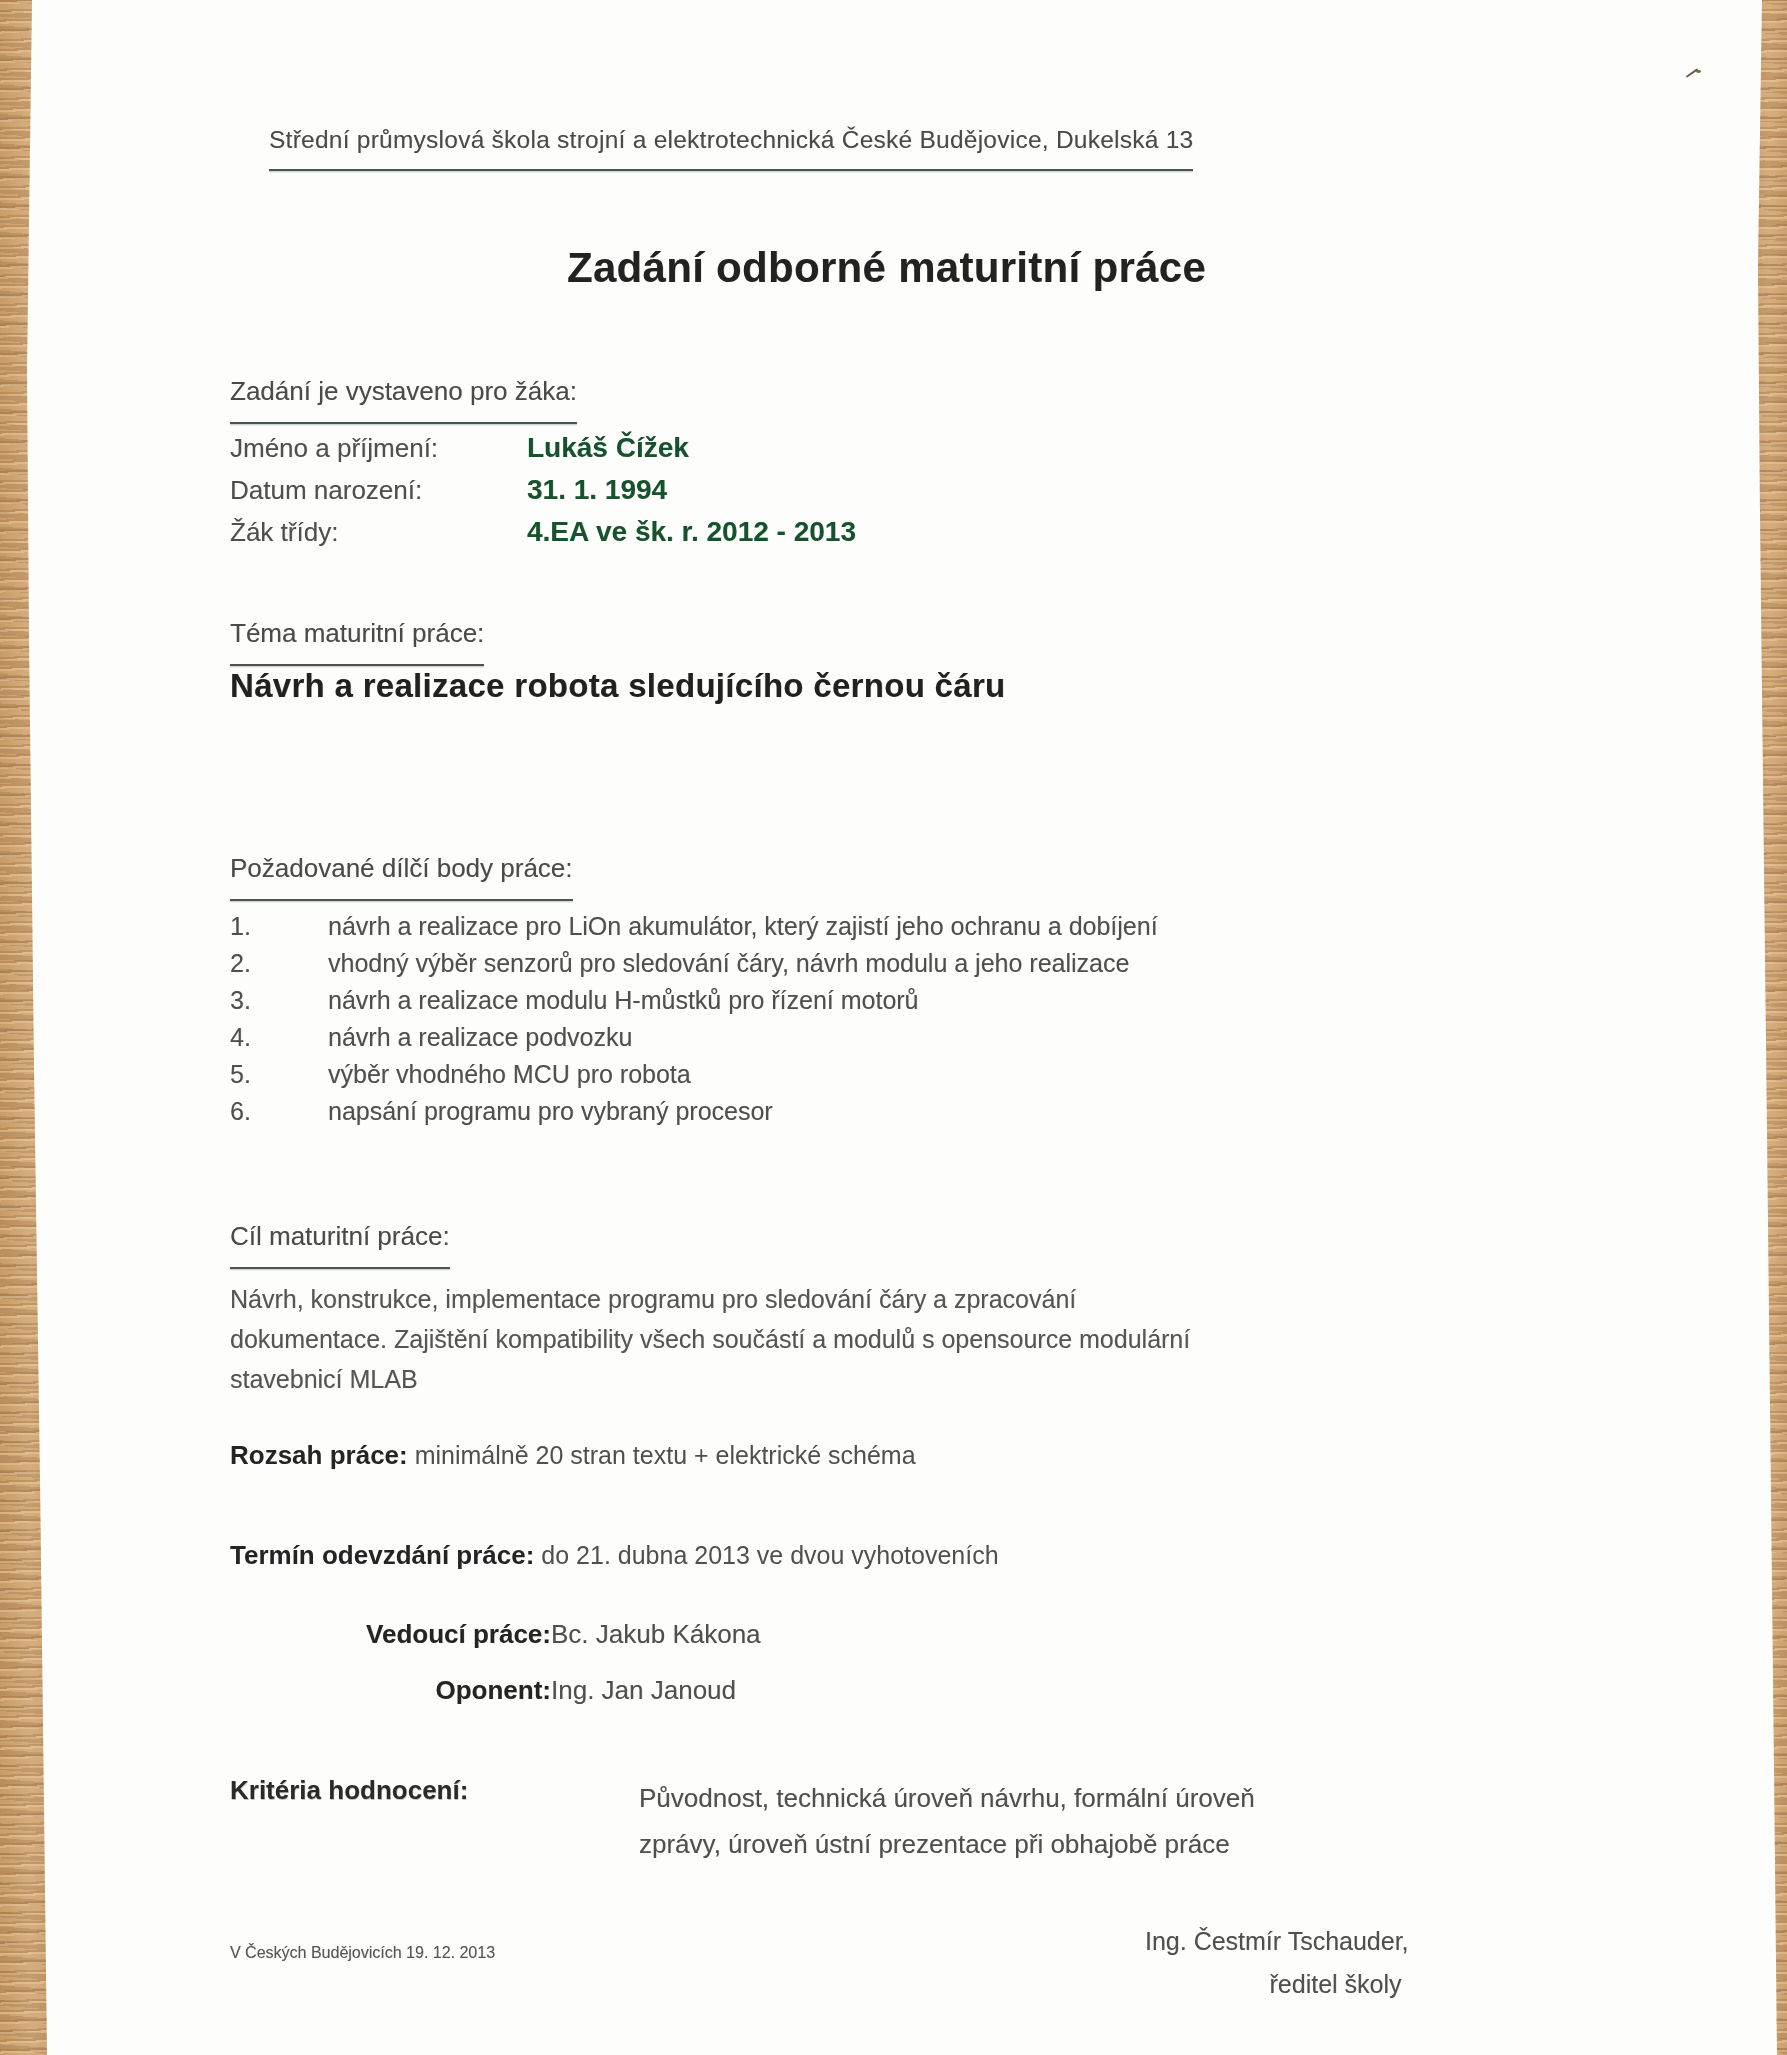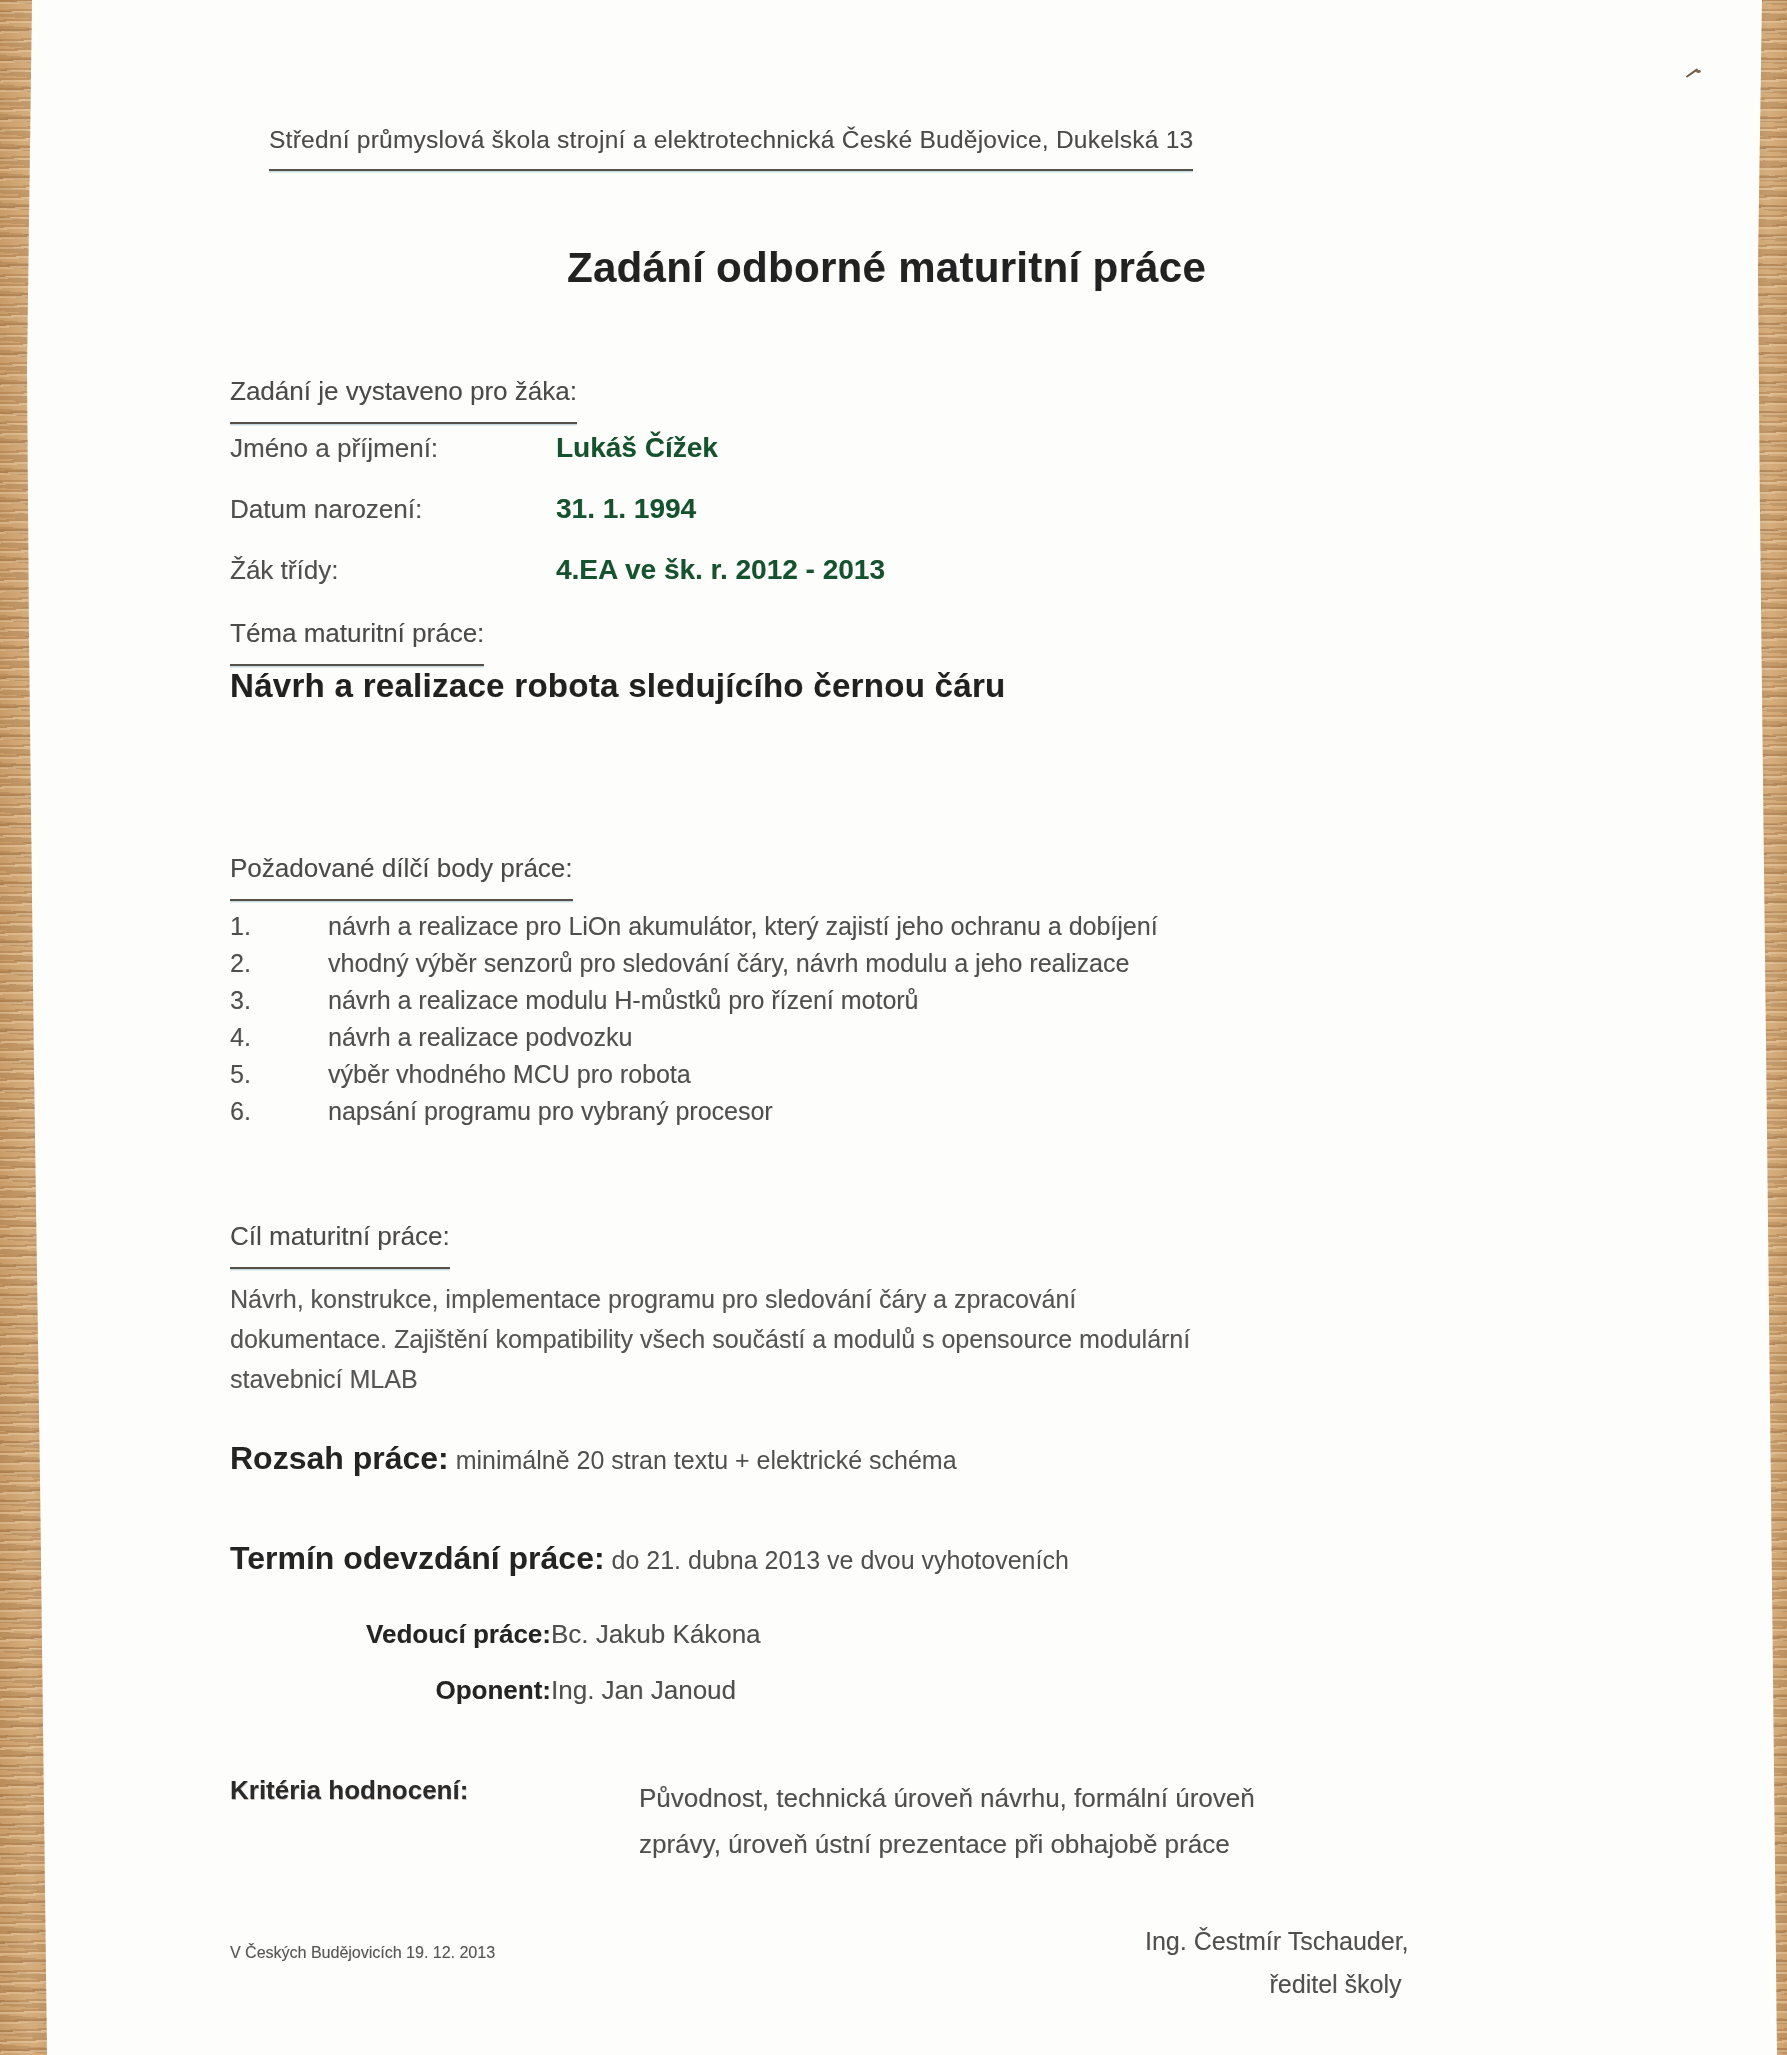--- a/index.html
+++ b/index.html
@@ -108,21 +108,20 @@
     color: #4a4a4a;
   }
   .info-grid {
     position: absolute;
     left: 230px;
     top: 432px;
     display: grid;
     grid-template-columns: 297px auto;
     row-gap: 9.8px;
     align-items: baseline;
-    gap: 29px;
   }
   .info-grid .lbl {
     font-size: 26px;
     color: #4f4f4f;
     text-shadow: 0.4px 0.4px 0.6px rgba(95,75,55,0.30);
   }
   .info-grid .val {
     font-size: 28px;
     font-weight: bold;
     color: #14532d;
@@ -166,21 +165,21 @@
   }
   .inline-row {
     position: absolute;
     left: 230px;
     font-size: 25px;
     color: #4f4f4f;
     white-space: nowrap;
   }
   .inline-row .b {
     font-weight: bold;
-    font-size: 32px;
+    font-size: 26px;
     color: #242424;
   }
   .people {
     position: absolute;
     left: 230px;
     top: 1619px;
   }
   .people-row {
     display: flex;
     align-items: baseline;

